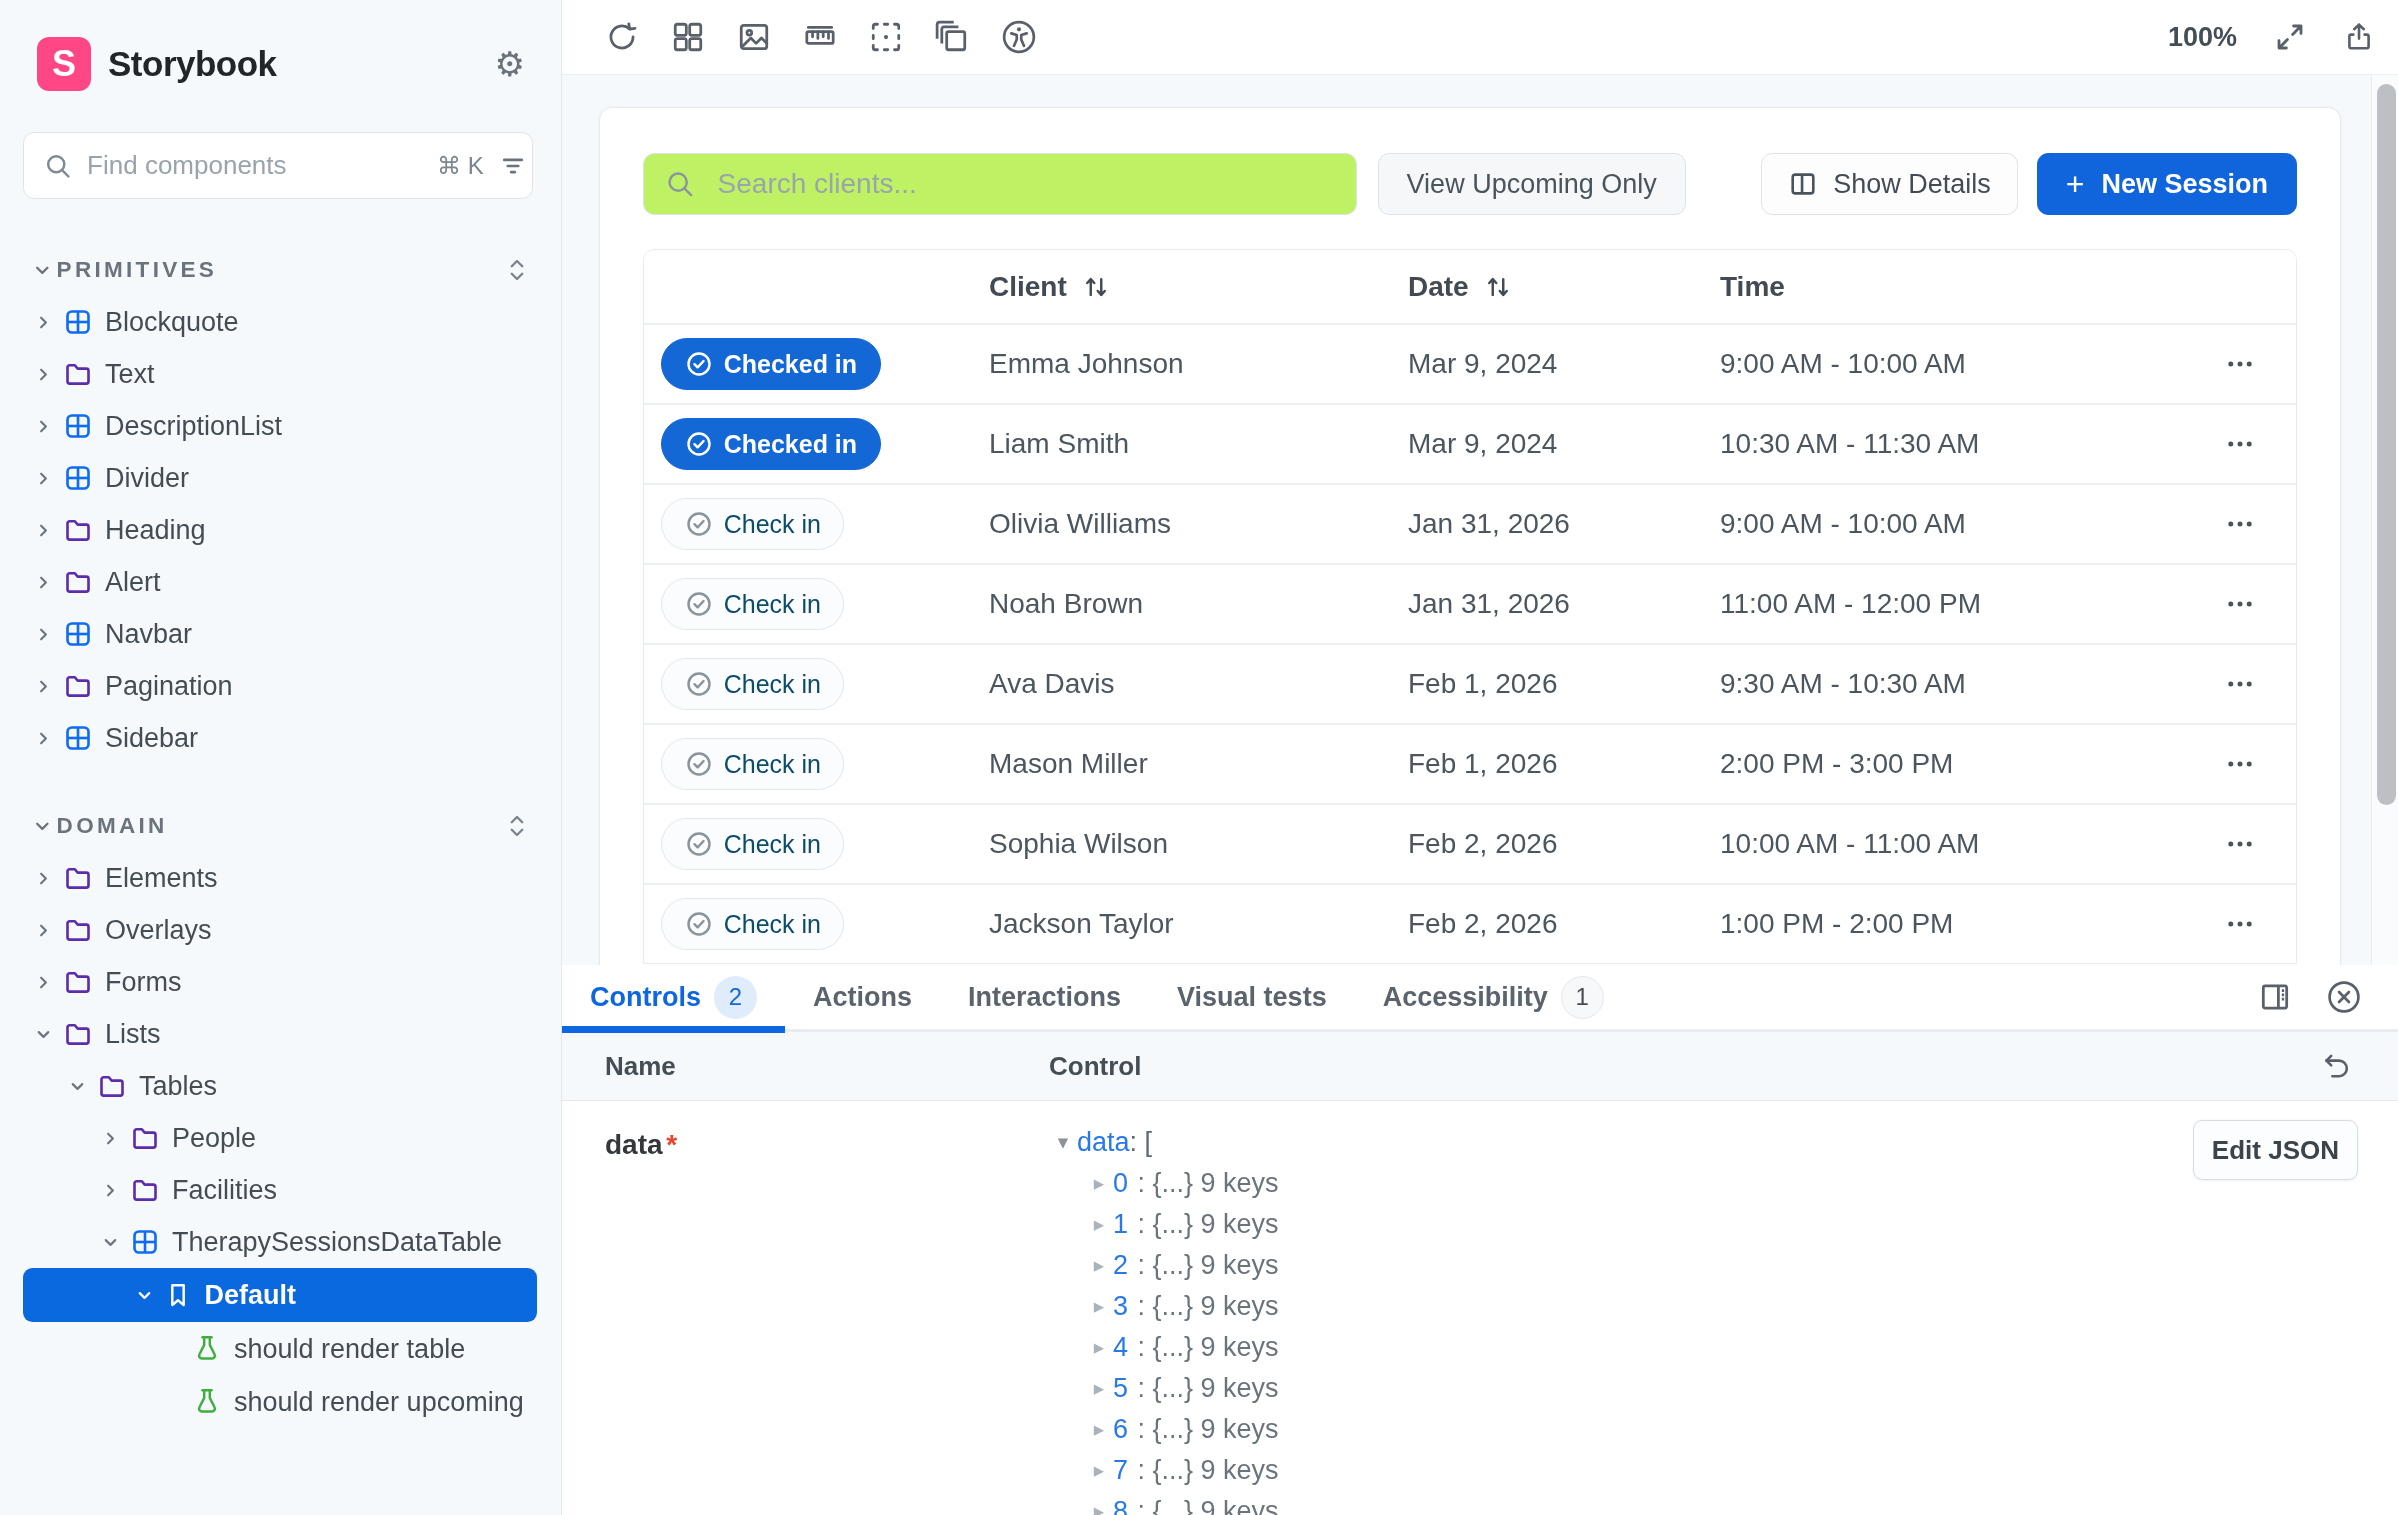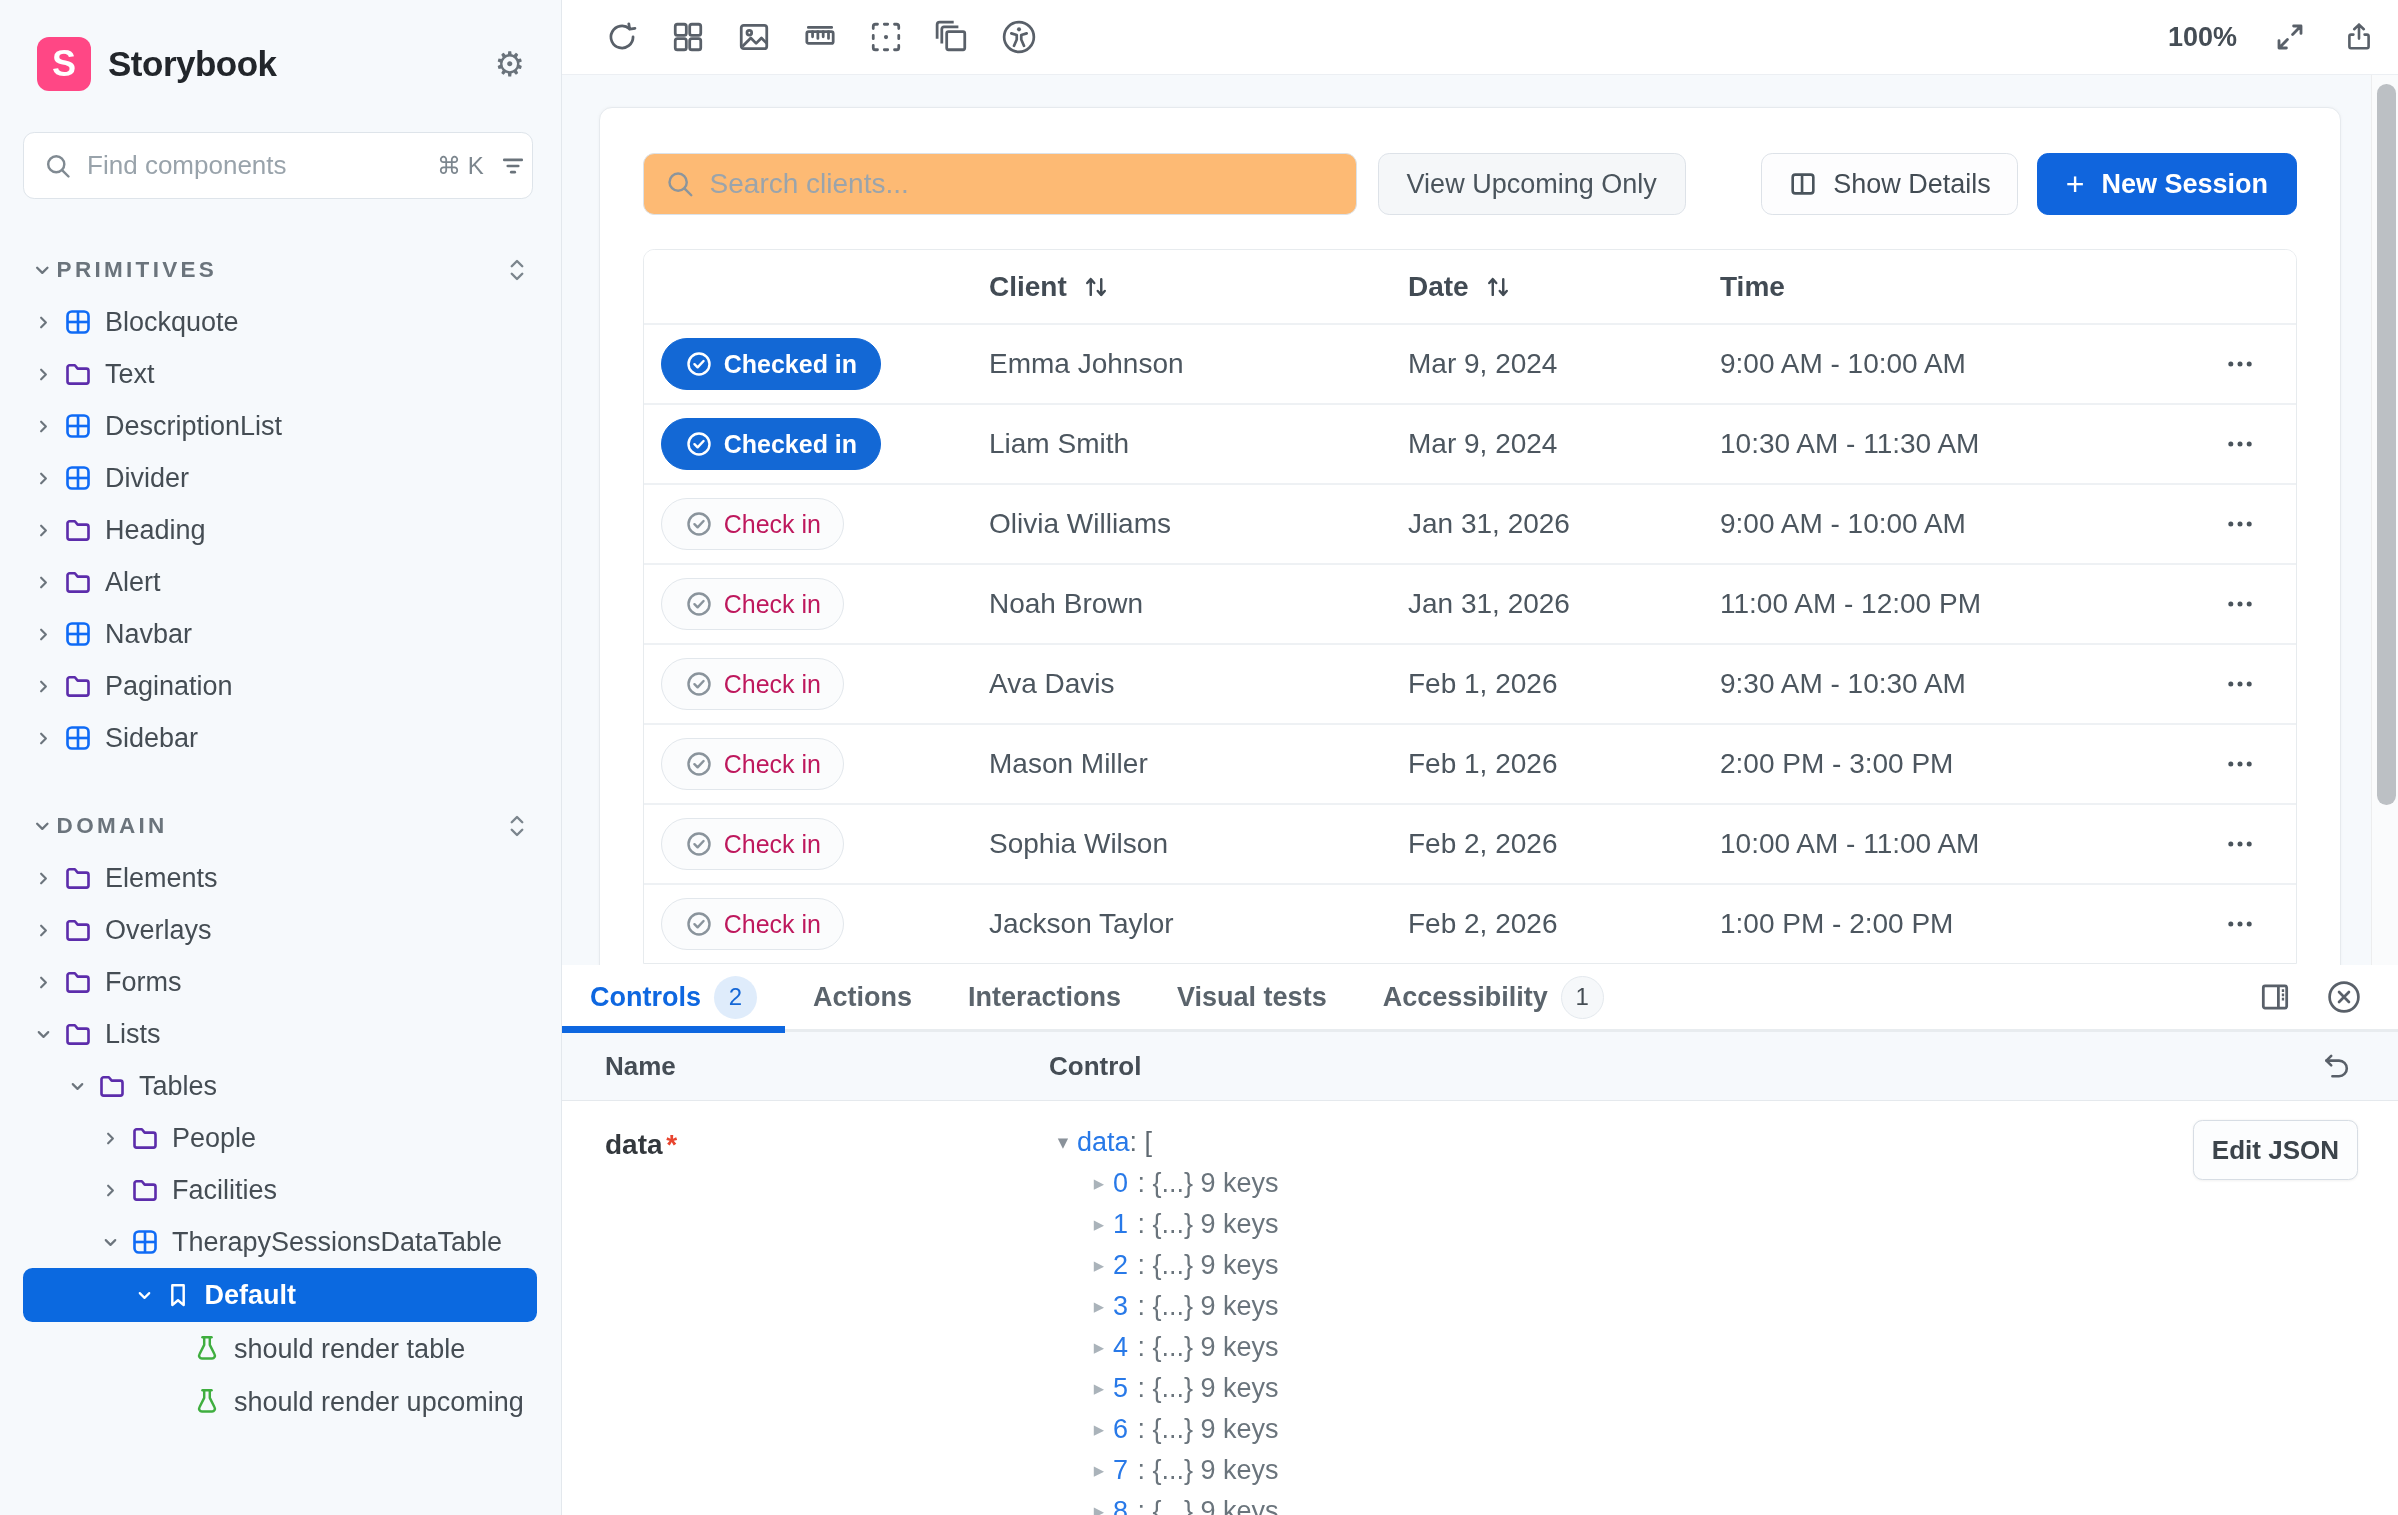--- a/index.html
+++ b/index.html
@@ -63,22 +63,22 @@
   .tb-right { margin-left:auto; display:flex; align-items:center; gap:37px; color:#596069; }
   .tb-btn { cursor:pointer; }
   .zoom-pct { font-size:27px; font-weight:bold; color:#454d55; }
 
   .canvas { flex:1; background:#f6f9fc; position:relative; overflow:hidden; }
   .story-card { position:absolute; left:37px; right:58px; top:32px; bottom:-28px;
     background:#fff; border:0.9px solid #e6eaee; border-radius:13px;
     box-shadow:0 0.9px 3.7px rgba(0,0,0,0.04); padding:45px 43px 0 43px; overflow:hidden; }
 
   .story-controls { display:flex; align-items:center; gap:20.6px; }
-  .client-search { width:714px; height:62px; background:#fdba74; border:1.9px solid #dce2e8;
-    border-radius:11.2px; display:flex; align-items:center; padding:0 20.6px; gap:15px;
+  .client-search { width:714px; height:62px; background:#bef264; border:1.9px solid #dce2e8;
+    border-radius:11.2px; display:flex; align-items:center; padding:0 20.6px; gap:23px;
     color:#8b959d; }
   .client-search input { border:none; outline:none; flex:1; font-size:28px;
     color:#3c444b; font-family:inherit; background:transparent; }
   .client-search input::placeholder { color:#9aa4ac; }
   .btn { display:inline-flex; align-items:center; justify-content:center; gap:15px;
     height:62px; border-radius:11.2px; font-size:27px; cursor:pointer;
     font-family:inherit; white-space:nowrap; }
   .btn-soft { background:#f5f7f9; border:1.9px solid #dde2e8; color:#4a545c; padding:0 28px; }
   .btn-outline { background:#fdfdfe; border:1.9px solid #dde2e8; color:#434c54; padding:0 26px; }
   .btn-primary { background:#1065dd; border:1.9px solid #1065dd; color:#fff; padding:0 28px;
@@ -95,21 +95,21 @@
   .col-client { width:419px; }
   .col-date { width:312px; }
   .col-time { flex:1; }
   .col-actions { width:112px; display:flex; justify-content:center; }
   .t-head .hdr { font-size:28px; font-weight:bold; color:#424b54; display:flex;
     align-items:center; gap:15px; }
   .cell { font-size:28px; color:#4c565f; }
   .badge { display:inline-flex; align-items:center; gap:11.2px; height:52px;
     border-radius:26px; font-size:25px; padding:0 22.5px; cursor:pointer; }
   .badge-filled { background:#1368d5; color:#fff; border:1.9px solid #1368d5; font-weight:bold; }
-  .badge-ghost { background:#fbfcfd; color:#be185d; border:1.9px solid #e2e7ec; }
+  .badge-ghost { background:#fbfcfd; color:#0c4a6e; border:1.9px solid #e2e7ec; }
   .kebab { color:#4a545c; cursor:pointer; }
 
   .vscroll { position:absolute; top:0; right:0; width:28px; bottom:0;
     background:#fafbfc; border-left:0.9px solid #ededee; }
   .vscroll .thumb { position:absolute; top:9.4px; left:4.7px; width:19px; height:721px;
     background:#bcc0c4; border-radius:9.4px; }
 
   
   .panel { height:551px; background:#fff; display:flex; flex-direction:column;
     overflow:hidden; }

